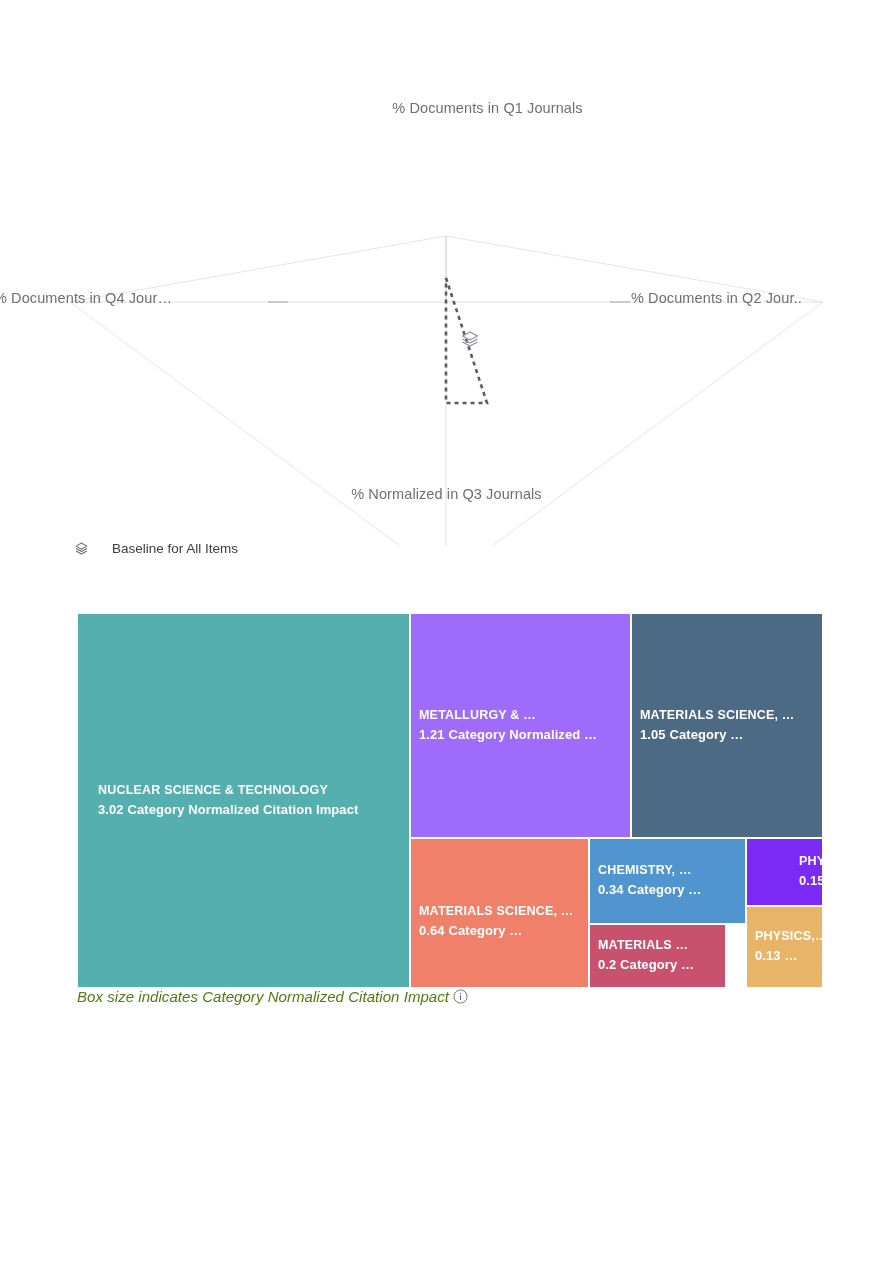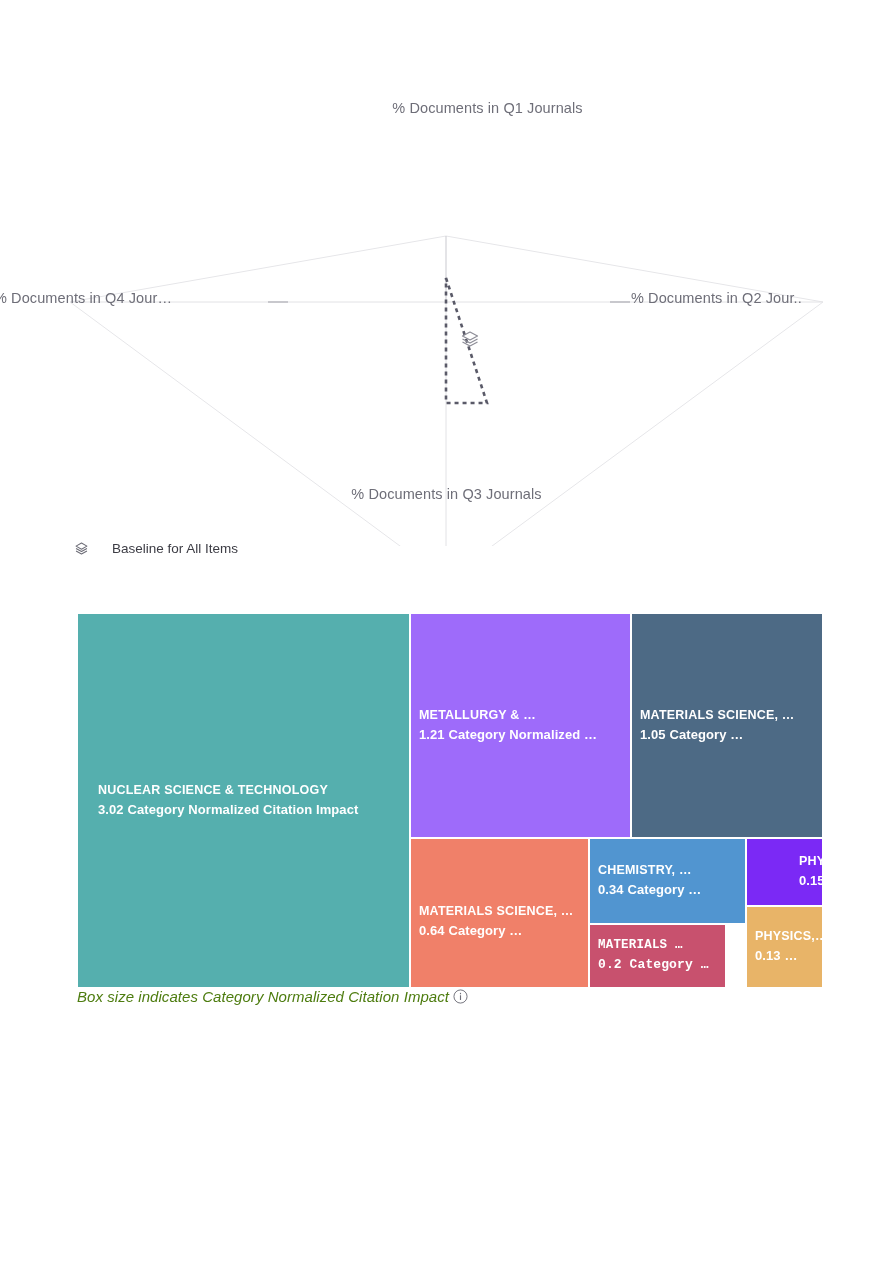--- a/index.html
+++ b/index.html
@@ -65,21 +65,21 @@
   #tile-0{left:0;top:0;width:333px;height:375px;}
   #tile-0 .tm-inner{top:50%;margin-left:12px;}
   #tile-1{left:333px;top:0;width:221px;height:225px;}
   #tile-1 .tm-inner{top:50%;}
   #tile-2{left:554px;top:0;width:192px;height:225px;}
   #tile-2 .tm-inner{top:50%;}
   #tile-3{left:333px;top:225px;width:179px;height:150px;}
   #tile-3 .tm-inner{top:56%;}
   #tile-4{left:512px;top:225px;width:157px;height:86px;}
   #tile-4 .tm-inner{top:50%;}
-  #tile-5{left:512px;top:311px;width:137px;height:64px;font-family:Liberation Mono, monospace;}
+  #tile-5{left:512px;top:311px;width:137px;height:64px;}
   #tile-5 .tm-inner{top:50%;}
   #tile-6{left:669px;top:225px;width:77px;height:68px;}
   #tile-6 .tm-inner{top:50%;margin-left:44px;}
   #tile-7{left:669px;top:293px;width:77px;height:82px;}
   #tile-7 .tm-inner{top:50%;}
 
   
   #treemap-caption{
     position:absolute;left:77px;top:988px;
     display:flex;align-items:center;gap:4px;
@@ -104,21 +104,21 @@
 
     <line x1="610" y1="206" x2="630" y2="206" stroke="#b6b6bd" stroke-width="1.4"></line>
     <line x1="268" y1="206" x2="288" y2="206" stroke="#b6b6bd" stroke-width="1.4"></line>
     <line x1="446" y1="474" x2="446" y2="486" stroke="#b6b6bd" stroke-width="1.4"></line>
 
     <polygon points="446,86 487,211 446,211" transform="translate(0,0)" fill="none" stroke="#5a5a68" stroke-width="2.6" stroke-dasharray="4 4" stroke-linecap="butt" style="transform:translate(0px,96px)"></polygon>
   </svg>
 
   <div class="axis-label" id="axis-label-q1">% Documents in Q1 Journals</div>
   <div class="axis-label" id="axis-label-q2">% Documents in Q2 Jour..</div>
-  <div class="axis-label" id="axis-label-q3">% Documents in Q3 Journals</div>
+  <div class="axis-label" id="axis-label-q3">% Normalized in Q3 Journals</div>
   <div class="axis-label" id="axis-label-q4">% Documents in Q4 Jour…</div>
 
   <div id="baseline-marker">
     <svg width="22" height="22" viewBox="0 0 22 22">
       <polygon points="11,4 18.5,8 11,12 3.5,8" fill="none" stroke="#8d8d97" stroke-width="1.2" stroke-linejoin="round"></polygon>
       <polyline points="3.5,11 11,15 18.5,11" fill="none" stroke="#8d8d97" stroke-width="1.2" stroke-linejoin="round"></polyline>
       <polyline points="3.5,14 11,18 18.5,14" fill="none" stroke="#8d8d97" stroke-width="1.2" stroke-linejoin="round"></polyline>
     </svg>
   </div>
 </div>

